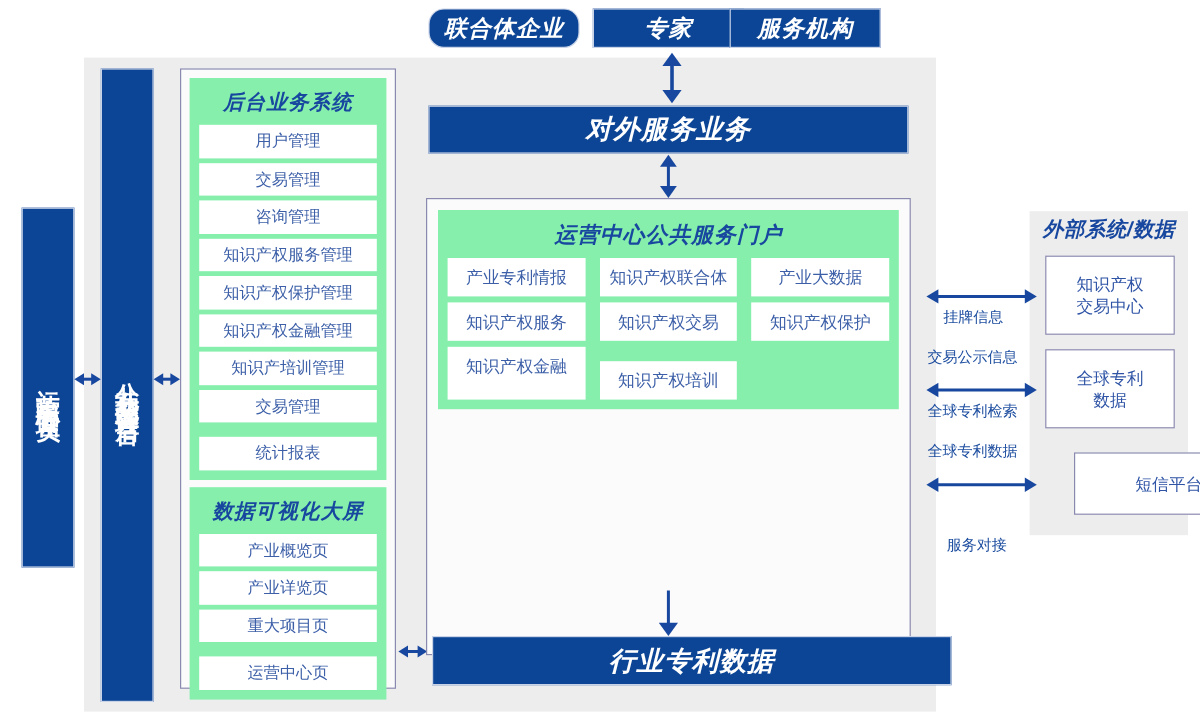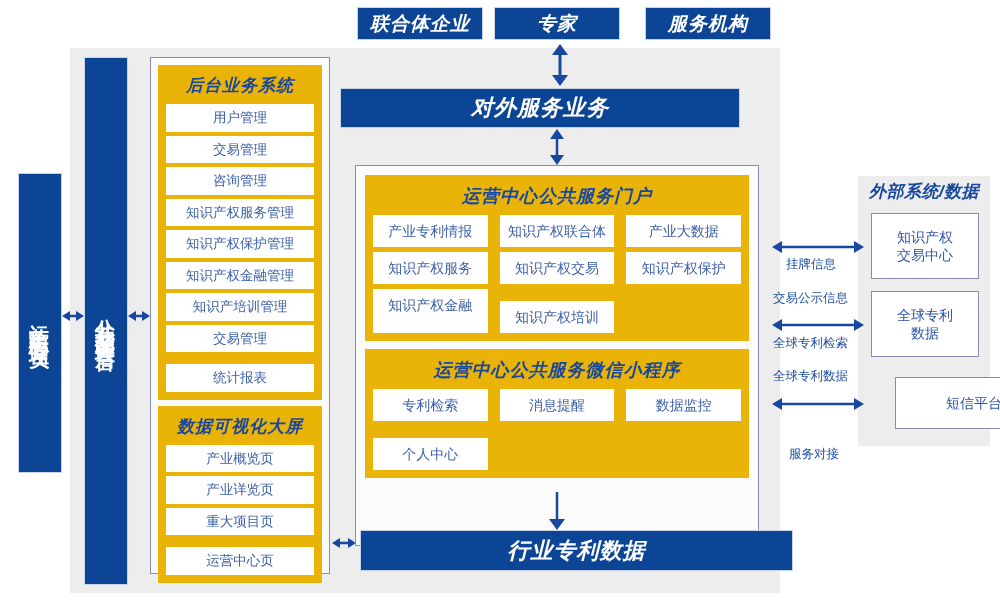--- a/index.html
+++ b/index.html
@@ -40,21 +40,21 @@
   .grey-panel{ background:#ededed; }
 
   
   .framed{
     background:#fbfbfc;
     border:1.5px solid #8a8ab0;
   }
 
   
   .group{
-    background:#eab308;
+    background:#86efac;
     padding:6px 8px 8px 8px;
   }
   .group-title{
     color:#17479e;
     font-weight:bold;
     font-style:italic;
     text-align:center;
     font-size:17px;
     padding:3px 0 7px 0;
     letter-spacing:1px;
@@ -97,40 +97,40 @@
   }
   .arrow-label.bold{ font-weight:bold; color:#17479e; }
 
   svg{ display:block; overflow:visible; }
 </style>
 </head>
 <body>
 
 <div class="abs grey-panel" style="left:70px; top:48px; width:710px; height:545px;"></div>
 
-<div class="abs bluebar" style="left:357px; top:7px; width:126px; height:33px; font-size:19px;">
+<div class="abs bluebar" style="left:357px; top:7px; width:126px; height:33px; font-size:19px;border-radius:13px;">
   <span>联合体企业</span>
 </div>
 <div class="abs bluebar" style="left:494px; top:7px; width:126px; height:33px; font-size:19px;">
   <span>专家</span>
 </div>
-<div class="abs bluebar" style="left:645px; top:7px; width:126px; height:33px; font-size:19px;">
+<div class="abs bluebar" style="left:608px; top:7px; width:126px; height:33px; font-size:19px;">
   <span>服务机构</span>
 </div>
 
 <div class="abs" style="left:548px; top:44px;">
   <svg width="24" height="42" viewBox="0 0 24 42">
     <line x1="12" y1="7" x2="12" y2="35" stroke="#17479e" stroke-width="3"></line>
     <polygon points="12,0 4,11 20,11" fill="#17479e"></polygon>
     <polygon points="12,42 4,31 20,31" fill="#17479e"></polygon>
   </svg>
 </div>
 <div class="abs arrow-label bold" style="left:491px; top:58px; font-size:14px;">互联网</div>
 
-<div class="abs bluebar" style="left:340px; top:88px; width:400px; height:40px; font-size:22px;">
+<div class="abs bluebar" style="left:357px; top:88px; width:400px; height:40px; font-size:22px;">
   <span>对外服务业务</span>
 </div>
 
 <div class="abs" style="left:545px; top:129px;">
   <svg width="24" height="36" viewBox="0 0 24 36">
     <line x1="12" y1="6" x2="12" y2="30" stroke="#17479e" stroke-width="2.5"></line>
     <polygon points="12,0 5,10 19,10" fill="#17479e"></polygon>
     <polygon points="12,36 5,26 19,26" fill="#17479e"></polygon>
   </svg>
 </div>
@@ -199,29 +199,20 @@
       <div class="cell">知识产权联合体</div>
       <div class="cell">产业大数据</div>
       <div class="cell">知识产权服务</div>
       <div class="cell">知识产权交易</div>
       <div class="cell">知识产权保护</div>
       <div class="cell">知识产权金融</div>
       <div class="cell">知识产权培训</div>
     </div>
   </div>
 
-  <div class="group">
-    <div class="group-title" style="font-size:18px;">运营中心公共服务微信小程序</div>
-    <div class="grid2">
-      <div class="cell">专利检索</div>
-      <div class="cell">消息提醒</div>
-      <div class="cell">数据监控</div>
-      <div class="cell">个人中心</div>
-    </div>
-  </div>
 </div>
 
 <div class="abs" style="left:545px; top:492px;">
   <svg width="24" height="38" viewBox="0 0 24 38">
     <line x1="12" y1="0" x2="12" y2="28" stroke="#17479e" stroke-width="2.5"></line>
     <polygon points="12,38 4,27 20,27" fill="#17479e"></polygon>
   </svg>
 </div>
 
 <div class="abs bluebar" style="left:360px; top:530px; width:433px; height:41px; font-size:22px;">

